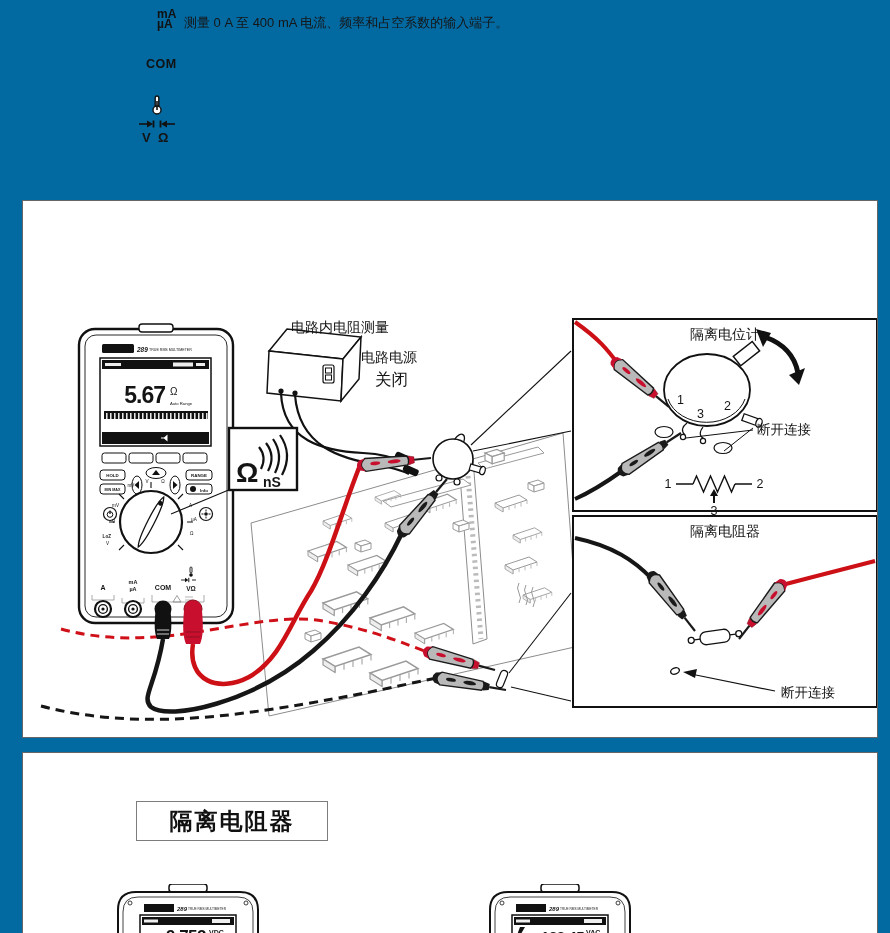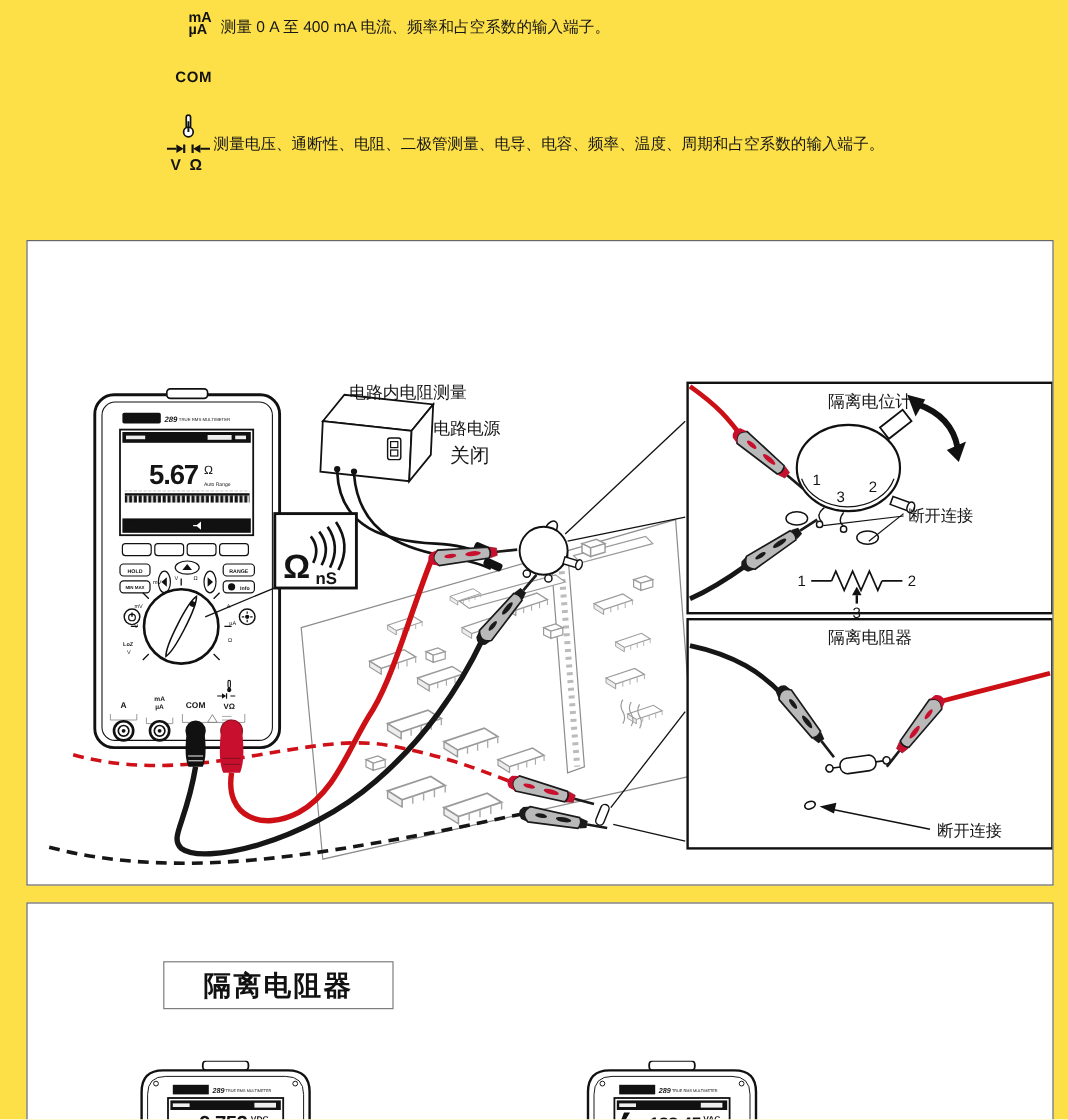--- a/index.html
+++ b/index.html
@@ -1,16 +1,16 @@
 <!DOCTYPE html>
 <html><head>
 <meta charset="utf-8">
 <style>
   html,body{margin:0;padding:0;background:#fff;}
-  .page{position:relative;width:890px;height:933px;background:#fde047;overflow:hidden;
+  .page{position:relative;width:890px;height:933px;background:#0369a1;overflow:hidden;
         font-family:"Liberation Sans",sans-serif;color:#141414;}
   .abs{position:absolute;}
   .introtext{font-size:13px;line-height:22px;color:#161616;}
   .icon-stack{font-weight:bold;font-size:12px;line-height:10px;color:#111;}
   .com-label{font-weight:bold;font-size:12.5px;color:#111;letter-spacing:.5px;}
   .figbox{position:absolute;border:1px solid #666;background:#fff;}
   .titlebox{position:absolute;border:1px solid #7d7d7d;background:#fff;
             display:flex;align-items:center;justify-content:center;
             font-weight:bold;font-size:23px;letter-spacing:2px;color:#111;}
   svg{display:block;}
@@ -42,21 +42,20 @@
         <polygon points="8,26.5 8,33.5 14,30" fill="#111"></polygon>
         <line x1="14.5" y1="26.5" x2="14.5" y2="33.5" stroke="#111" stroke-width="1.8"></line>
         <line x1="21.5" y1="26.5" x2="21.5" y2="33.5" stroke="#111" stroke-width="1.8"></line>
         <polygon points="28,26.5 28,33.5 22,30" fill="#111"></polygon>
         <line x1="28" y1="30" x2="36" y2="30" stroke="#111" stroke-width="1.6"></line>
       </g>
       <text x="3" y="48" font-size="13" font-weight="bold">V</text>
       <text x="19" y="48" font-size="13" font-weight="bold">Ω</text>
     </svg>
   </div>
-  <div class="abs introtext" style="left:178px;top:109px;width:660px;">测量电压、通断性、电阻、二极管测量、电导、电容、频率、温度、周期和占空系数的输入端子。</div>
 
   <div class="figbox" style="left:22px;top:200px;width:854px;height:536px;">
 
     <svg class="abs" style="left:0;top:0;" width="854" height="536" viewBox="0 0 854 536">
       <defs>
         <pattern id="tickpat" width="4" height="10" patternUnits="userSpaceOnUse">
           <rect x="0" y="0" width="4" height="2" fill="#111"></rect>
           <rect x="0.5" y="2" width="2.6" height="6" fill="#111"></rect>
         </pattern>
         <g id="chip">

